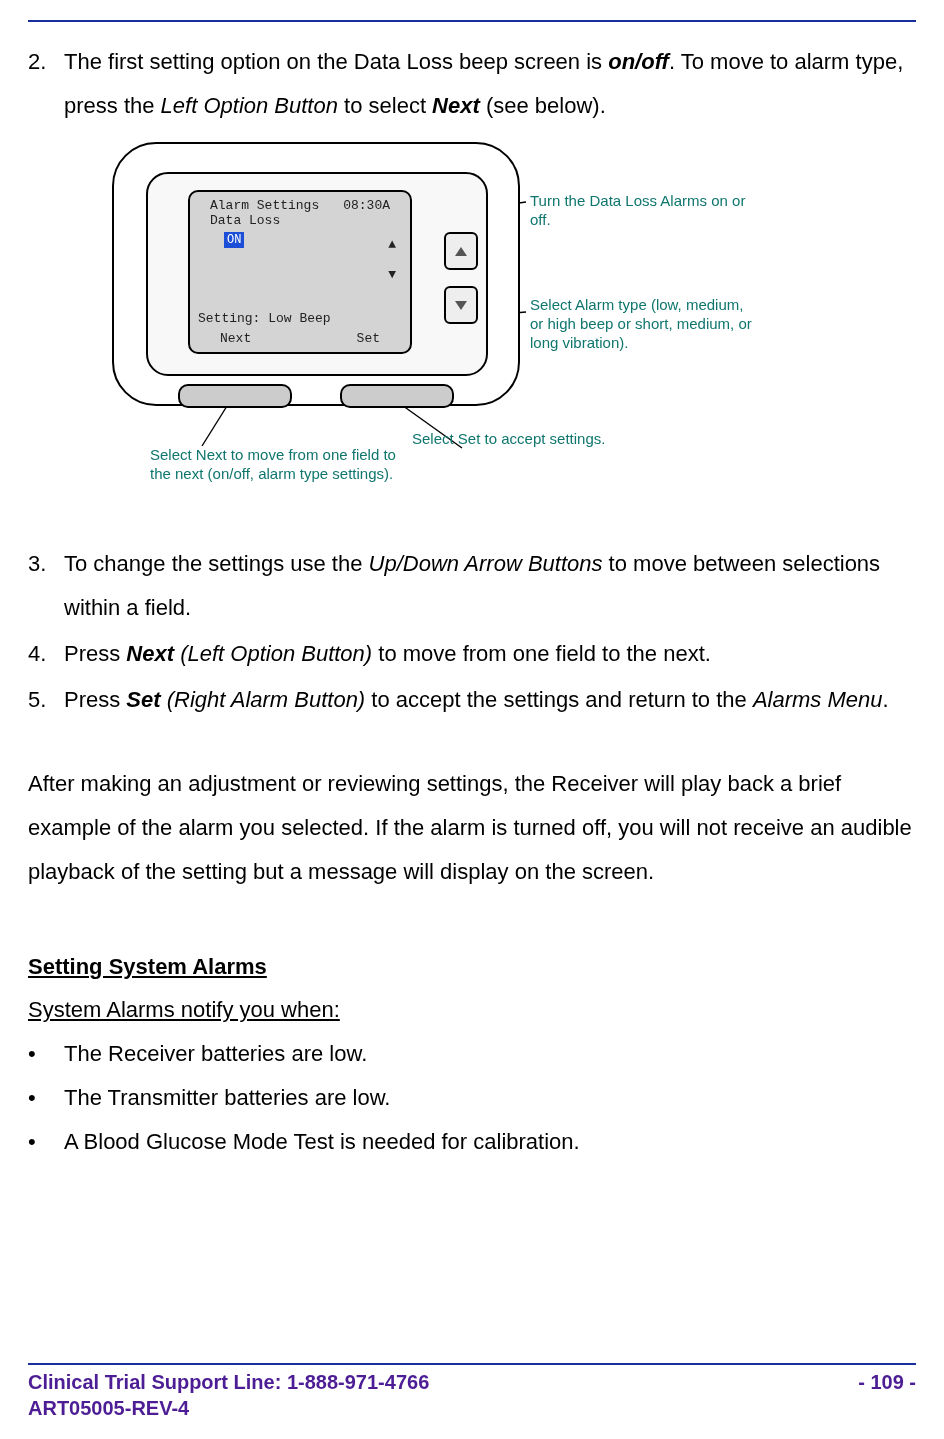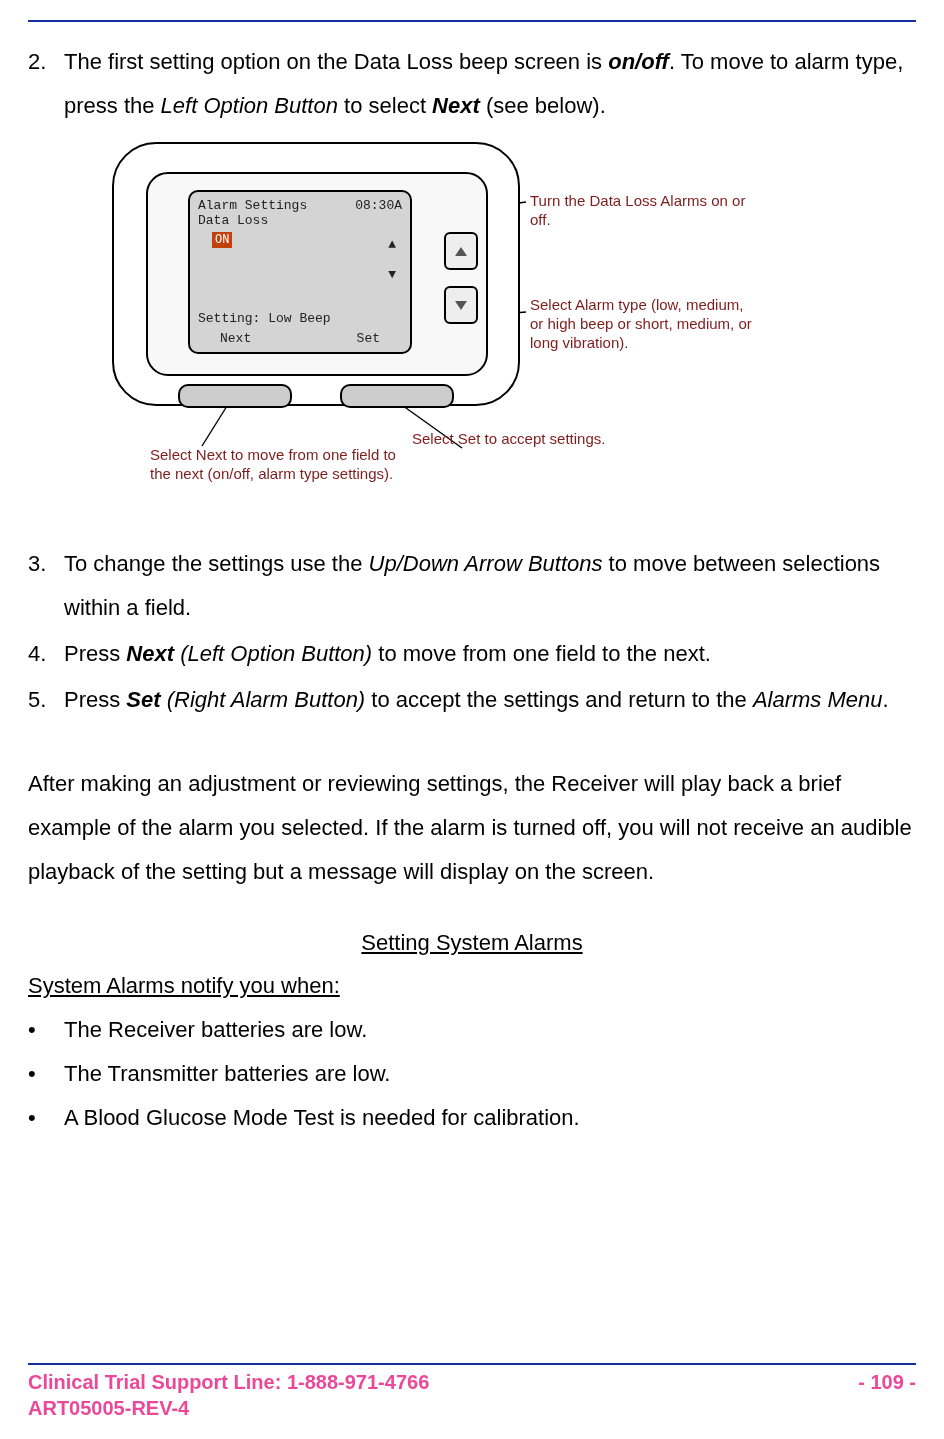--- a/index.html
+++ b/index.html
@@ -60,27 +60,27 @@
   .lcd {
     position: absolute;
     left: 74px; top: 46px;
     width: 224px; height: 164px;
     border: 2px solid #000;
     border-radius: 10px;
     background: #d4d4d4;
     font-family: "Courier New", monospace;
     font-size: 13px;
     color: #222;
-    padding: 6px 8px;
+    padding: 6px 20px;
     box-sizing: border-box;
   }
   .lcd-row1 { display:flex; justify-content: space-between; }
   .on-badge {
     display:inline-block;
-    background:#c2410c; color:#fff;
+    background:#1d4ed8; color:#fff;
     font-family: "Courier New", monospace;
     font-size:12px;
     padding:1px 3px;
     margin-top:4px;
     margin-left:14px;
   }
   .lcd-arrows {
     position:absolute; right:14px; top:38px;
     font-size:13px; line-height:30px;
   }
@@ -109,59 +109,58 @@
     border:2px solid #000;
     border-radius:10px;
     background:#ccc;
     bottom:-4px;
   }
   .opt-left { left:64px; }
   .opt-right { right:64px; }
   .callout {
     position:absolute;
     font-size:15px; line-height:1.25;
-    color:#7f1d1d;
+    color:#0f766e;
     max-width:230px;
   }
   .callout-top { left:418px; top:50px; }
   .callout-mid { left:418px; top:154px; }
   .callout-set { left:300px; top:288px; }
   .callout-next { left:38px; top:304px; max-width:250px; }
   svg.lines {
     position:absolute; left:0; top:0; width:100%; height:100%;
     pointer-events:none;
   }
   .para {
     font-size:22px;
     line-height:2.0;
     margin: 40px 0 0 0;
   }
   .section-head {
-    font-size:22px; font-weight:normal; text-decoration:underline;
-    margin-top:36px;
-    text-align:center;
+    font-size:22px; font-weight:bold; text-decoration:underline;
+    margin-top:60px;
   }
   .bul-item {
     display:flex;
     font-size:22px;
     line-height:2.0;
     margin-left:0;
   }
   .bul-dot { width:36px; flex:0 0 36px; }
   .footer {
     position:absolute;
     left:28px; right:28px; bottom:18px;
   }
   .footer-rule {
     border-top:2.5px solid #1a2f9e;
     margin-bottom:4px;
   }
   .footer-row {
     display:flex; justify-content:space-between;
-    color:#ec4899; font-weight:bold; font-size:20px;
+    color:#4c1d95; font-weight:bold; font-size:20px;
     line-height:1.3;
   }
 </style>
 </head>
 <body>
 
 <div class="page">
   <div class="top-rule"></div>
 
   <div class="ol-item">

